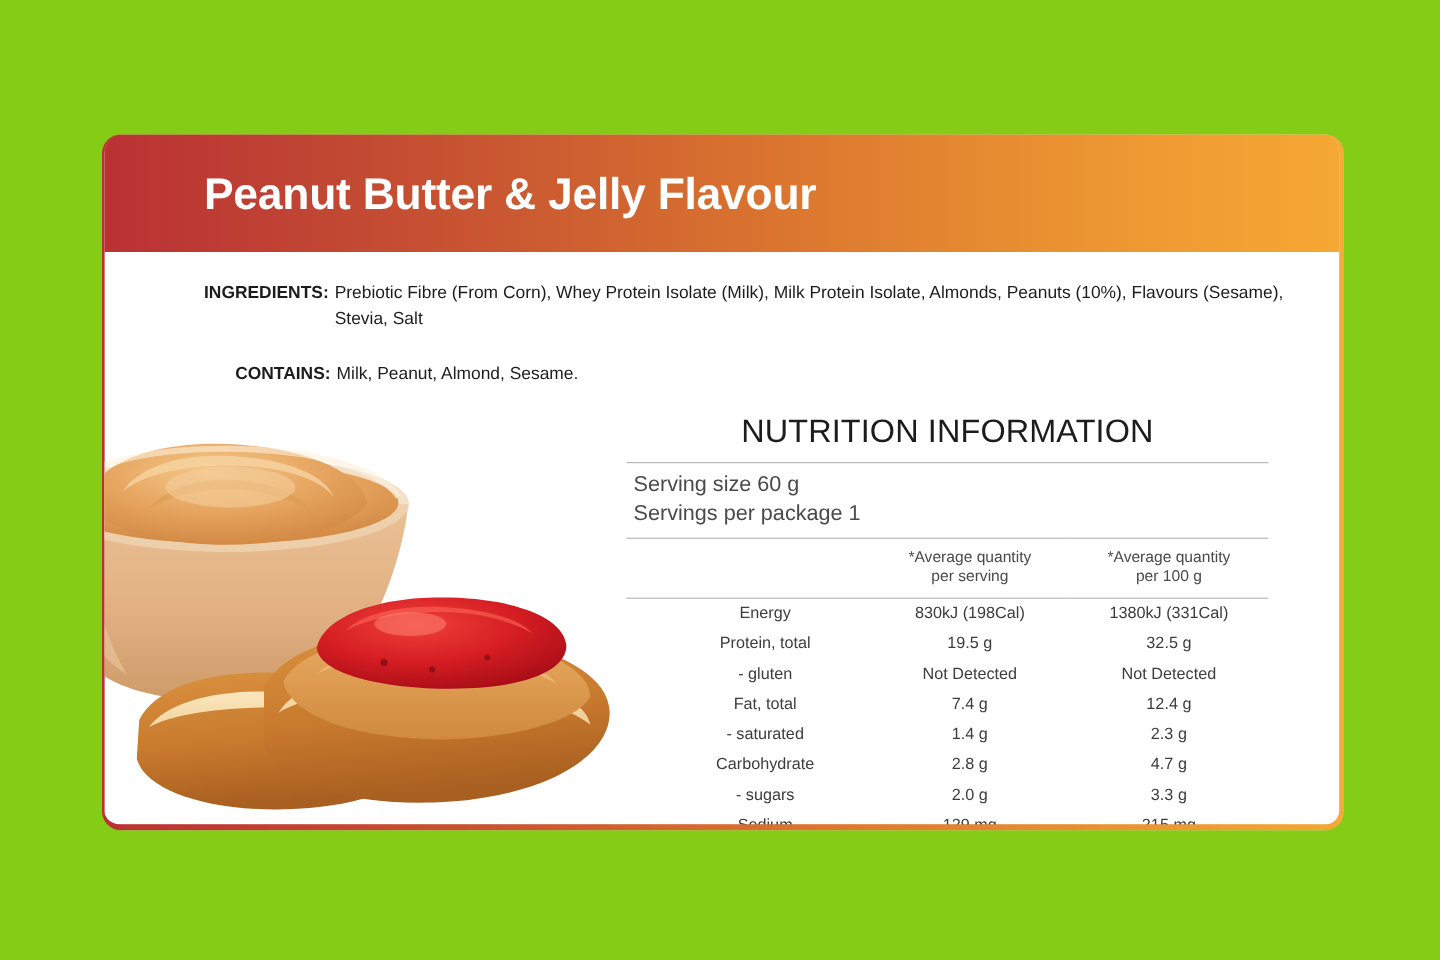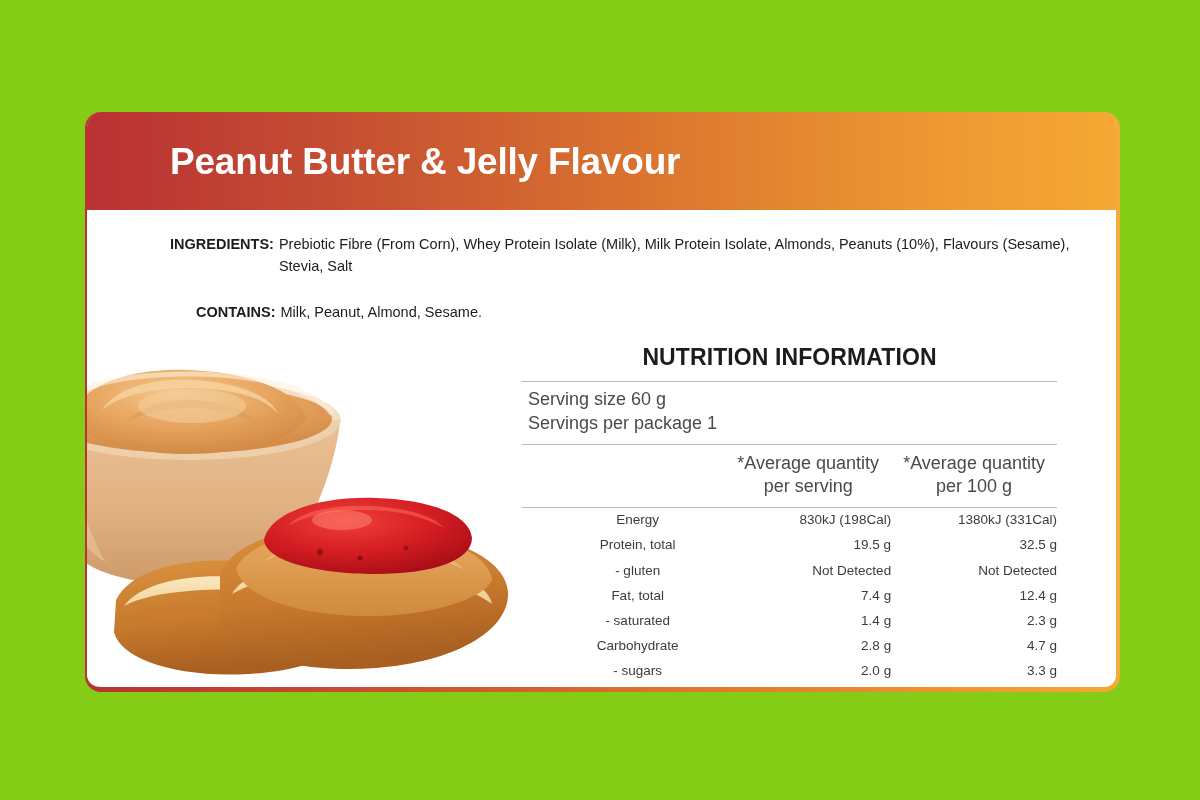--- a/index.html
+++ b/index.html
@@ -125,22 +125,22 @@
   .nutrition {
     position: absolute;
     left: 435px;
     top: 232px;
     width: 535px;
     z-index: 3;
   }
 
   .nutrition-title {
     text-align: center;
-    font-size: 23px;
-    font-weight: bold;
+    font-size: 27px;
+    font-weight: normal;
     color: #1c1c1c;
     letter-spacing: 0.1px;
     margin-bottom: 10px;
   }
 
   .rule {
     height: 1px;
     background: #b9b9b9;
     width: 100%;
   }
@@ -154,21 +154,21 @@
 
   table.nut-table {
     width: 100%;
     border-collapse: collapse;
     font-size: 13.5px;
     color: #3c3c3c;
   }
 
   table.nut-table th {
     font-weight: normal;
-    font-size: 18px;
+    font-size: 13px;
     color: #4a4a4a;
     text-align: center;
     padding: 7px 0 9px;
     line-height: 1.28;
     vertical-align: bottom;
   }
 
   table.nut-table th.blank { width: 38%; }
   table.nut-table th.col-serve { width: 31%; }
   table.nut-table th.col-100 { width: 31%; }
@@ -178,21 +178,21 @@
   table.nut-table tbody tr:last-child td { border-bottom: 1px solid #b9b9b9; }
 
   table.nut-table td {
     padding: 3.5px 0;
     line-height: 1.35;
   }
   table.nut-table td.nutrient {
     text-align: center;
     padding-left: 28px;
   }
-  table.nut-table td.val { text-align: right; }
+  table.nut-table td.val { text-align: center; }
 </style>
 </head>
 <body>
 
 <div id="stage">
 
   <div class="card">
 
     <div class="header-band">
       <div class="product-title">Peanut Butter &amp; Jelly Flavour</div>

